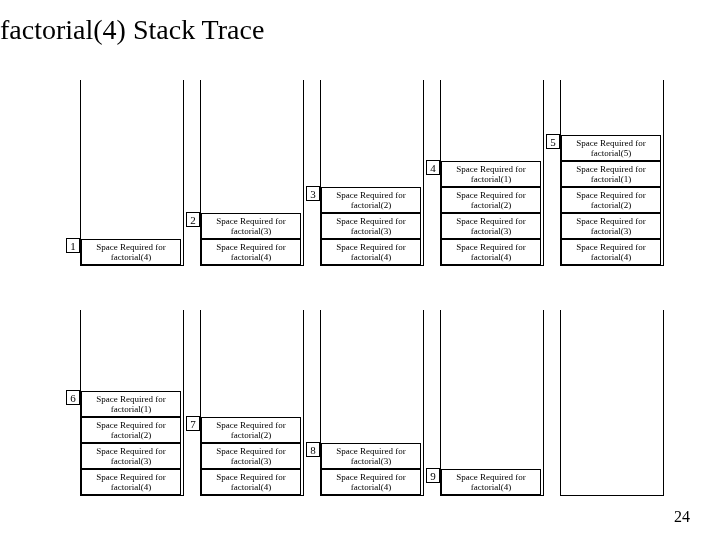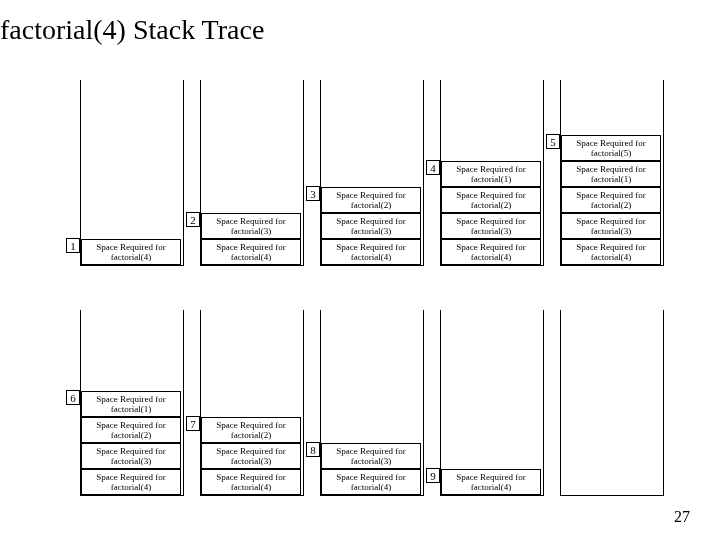--- a/index.html
+++ b/index.html
@@ -8,21 +8,21 @@
   .pagenum{position:absolute;right:30px;bottom:14px;font-size:16px;}
   .stack{position:absolute;width:102px;height:185px;border:1px solid #000;border-top:none;}
   .frame{position:absolute;left:0;width:100px;border:1px solid #000;font-size:9px;text-align:center;padding:2px 1px;line-height:1.15;box-sizing:border-box;}
   .step{position:absolute;width:14px;height:15px;border:1px solid #000;font-size:11px;text-align:center;line-height:15px;box-sizing:border-box;}
 </style>
 </head>
 <body>
 
 <div class="page">
   <div class="title">factorial(4) Stack Trace</div>
-  <div class="pagenum">27</div>
+  <div class="pagenum">24</div>
   <div id="stacks">
       <div class="stack" style="left: 80px; top: 80px;"></div>
       <div class="frame" style="left: 81px; top: 239px; height: 26px;">Space  Required for factorial(4)</div>
       <div class="step" style="left: 66px; top: 238px;">1</div>
       <div class="stack" style="left: 200px; top: 80px;"></div>
       <div class="frame" style="left: 201px; top: 213px; height: 26px;">Space  Required for factorial(3)</div>
       <div class="step" style="left: 186px; top: 212px;">2</div>
       <div class="frame" style="left: 201px; top: 239px; height: 26px;">Space  Required for factorial(4)</div>
       <div class="stack" style="left: 320px; top: 80px;"></div>
       <div class="frame" style="left: 321px; top: 187px; height: 26px;">Space  Required for factorial(2)</div>

